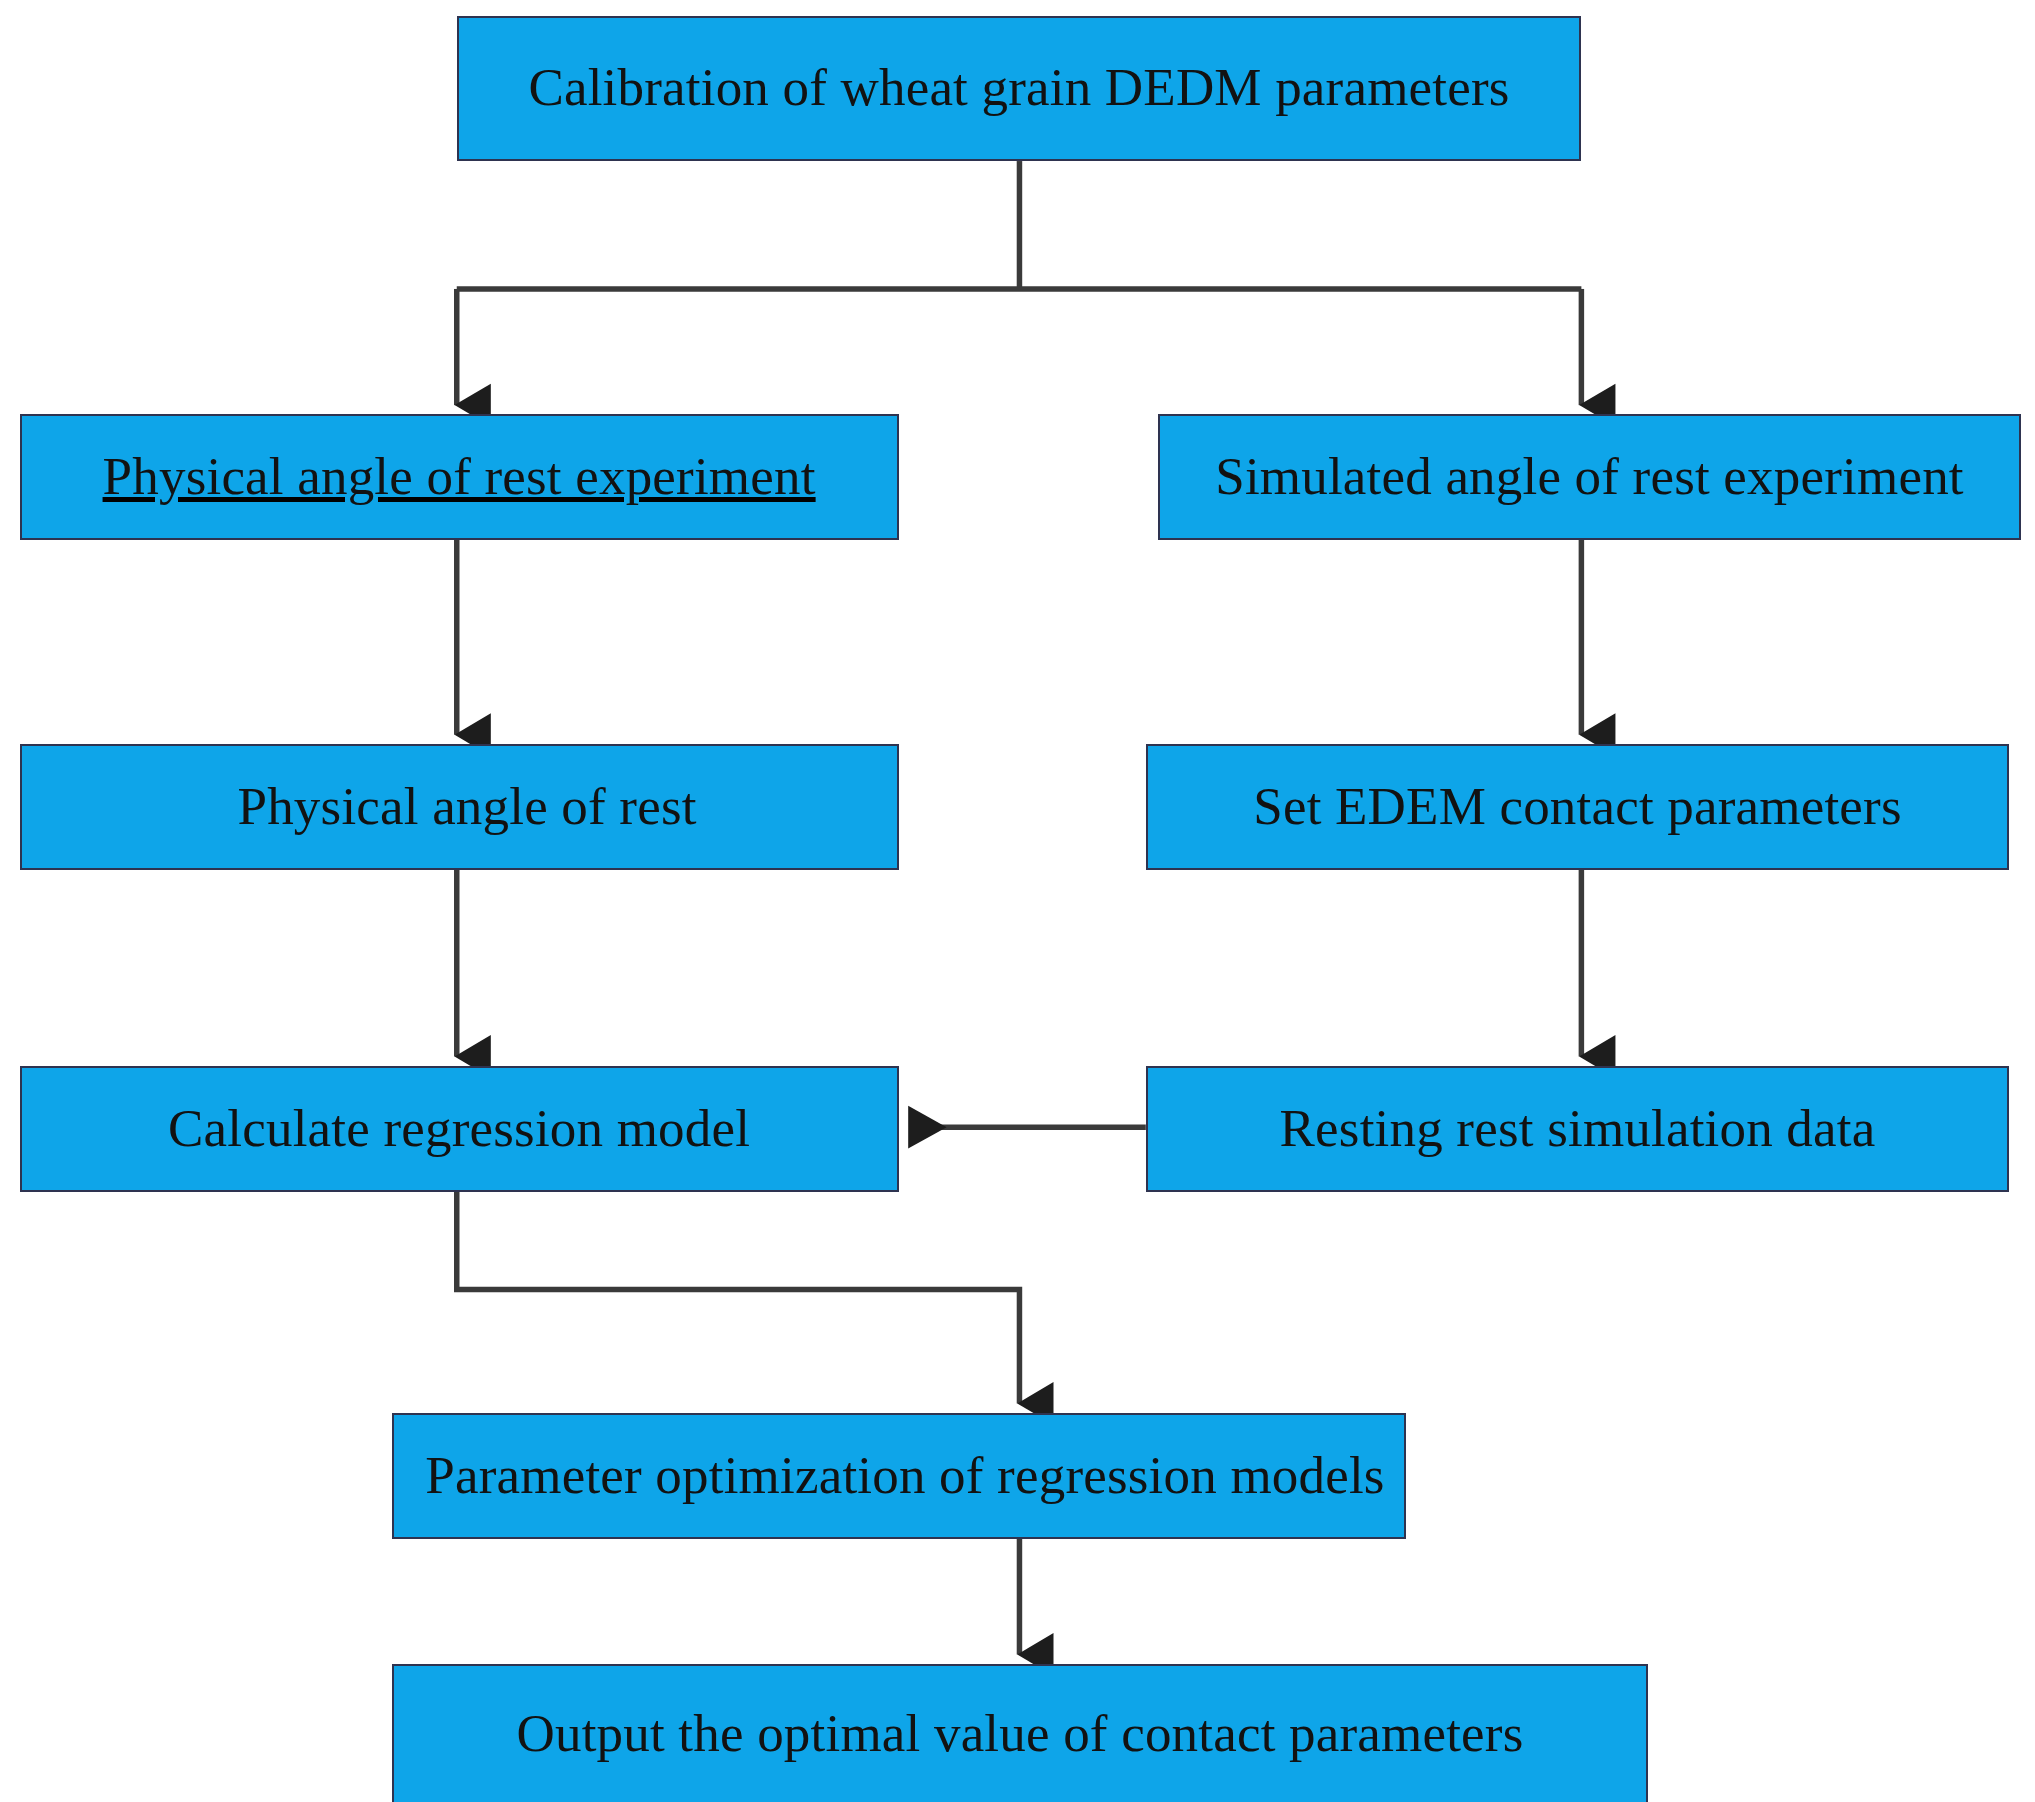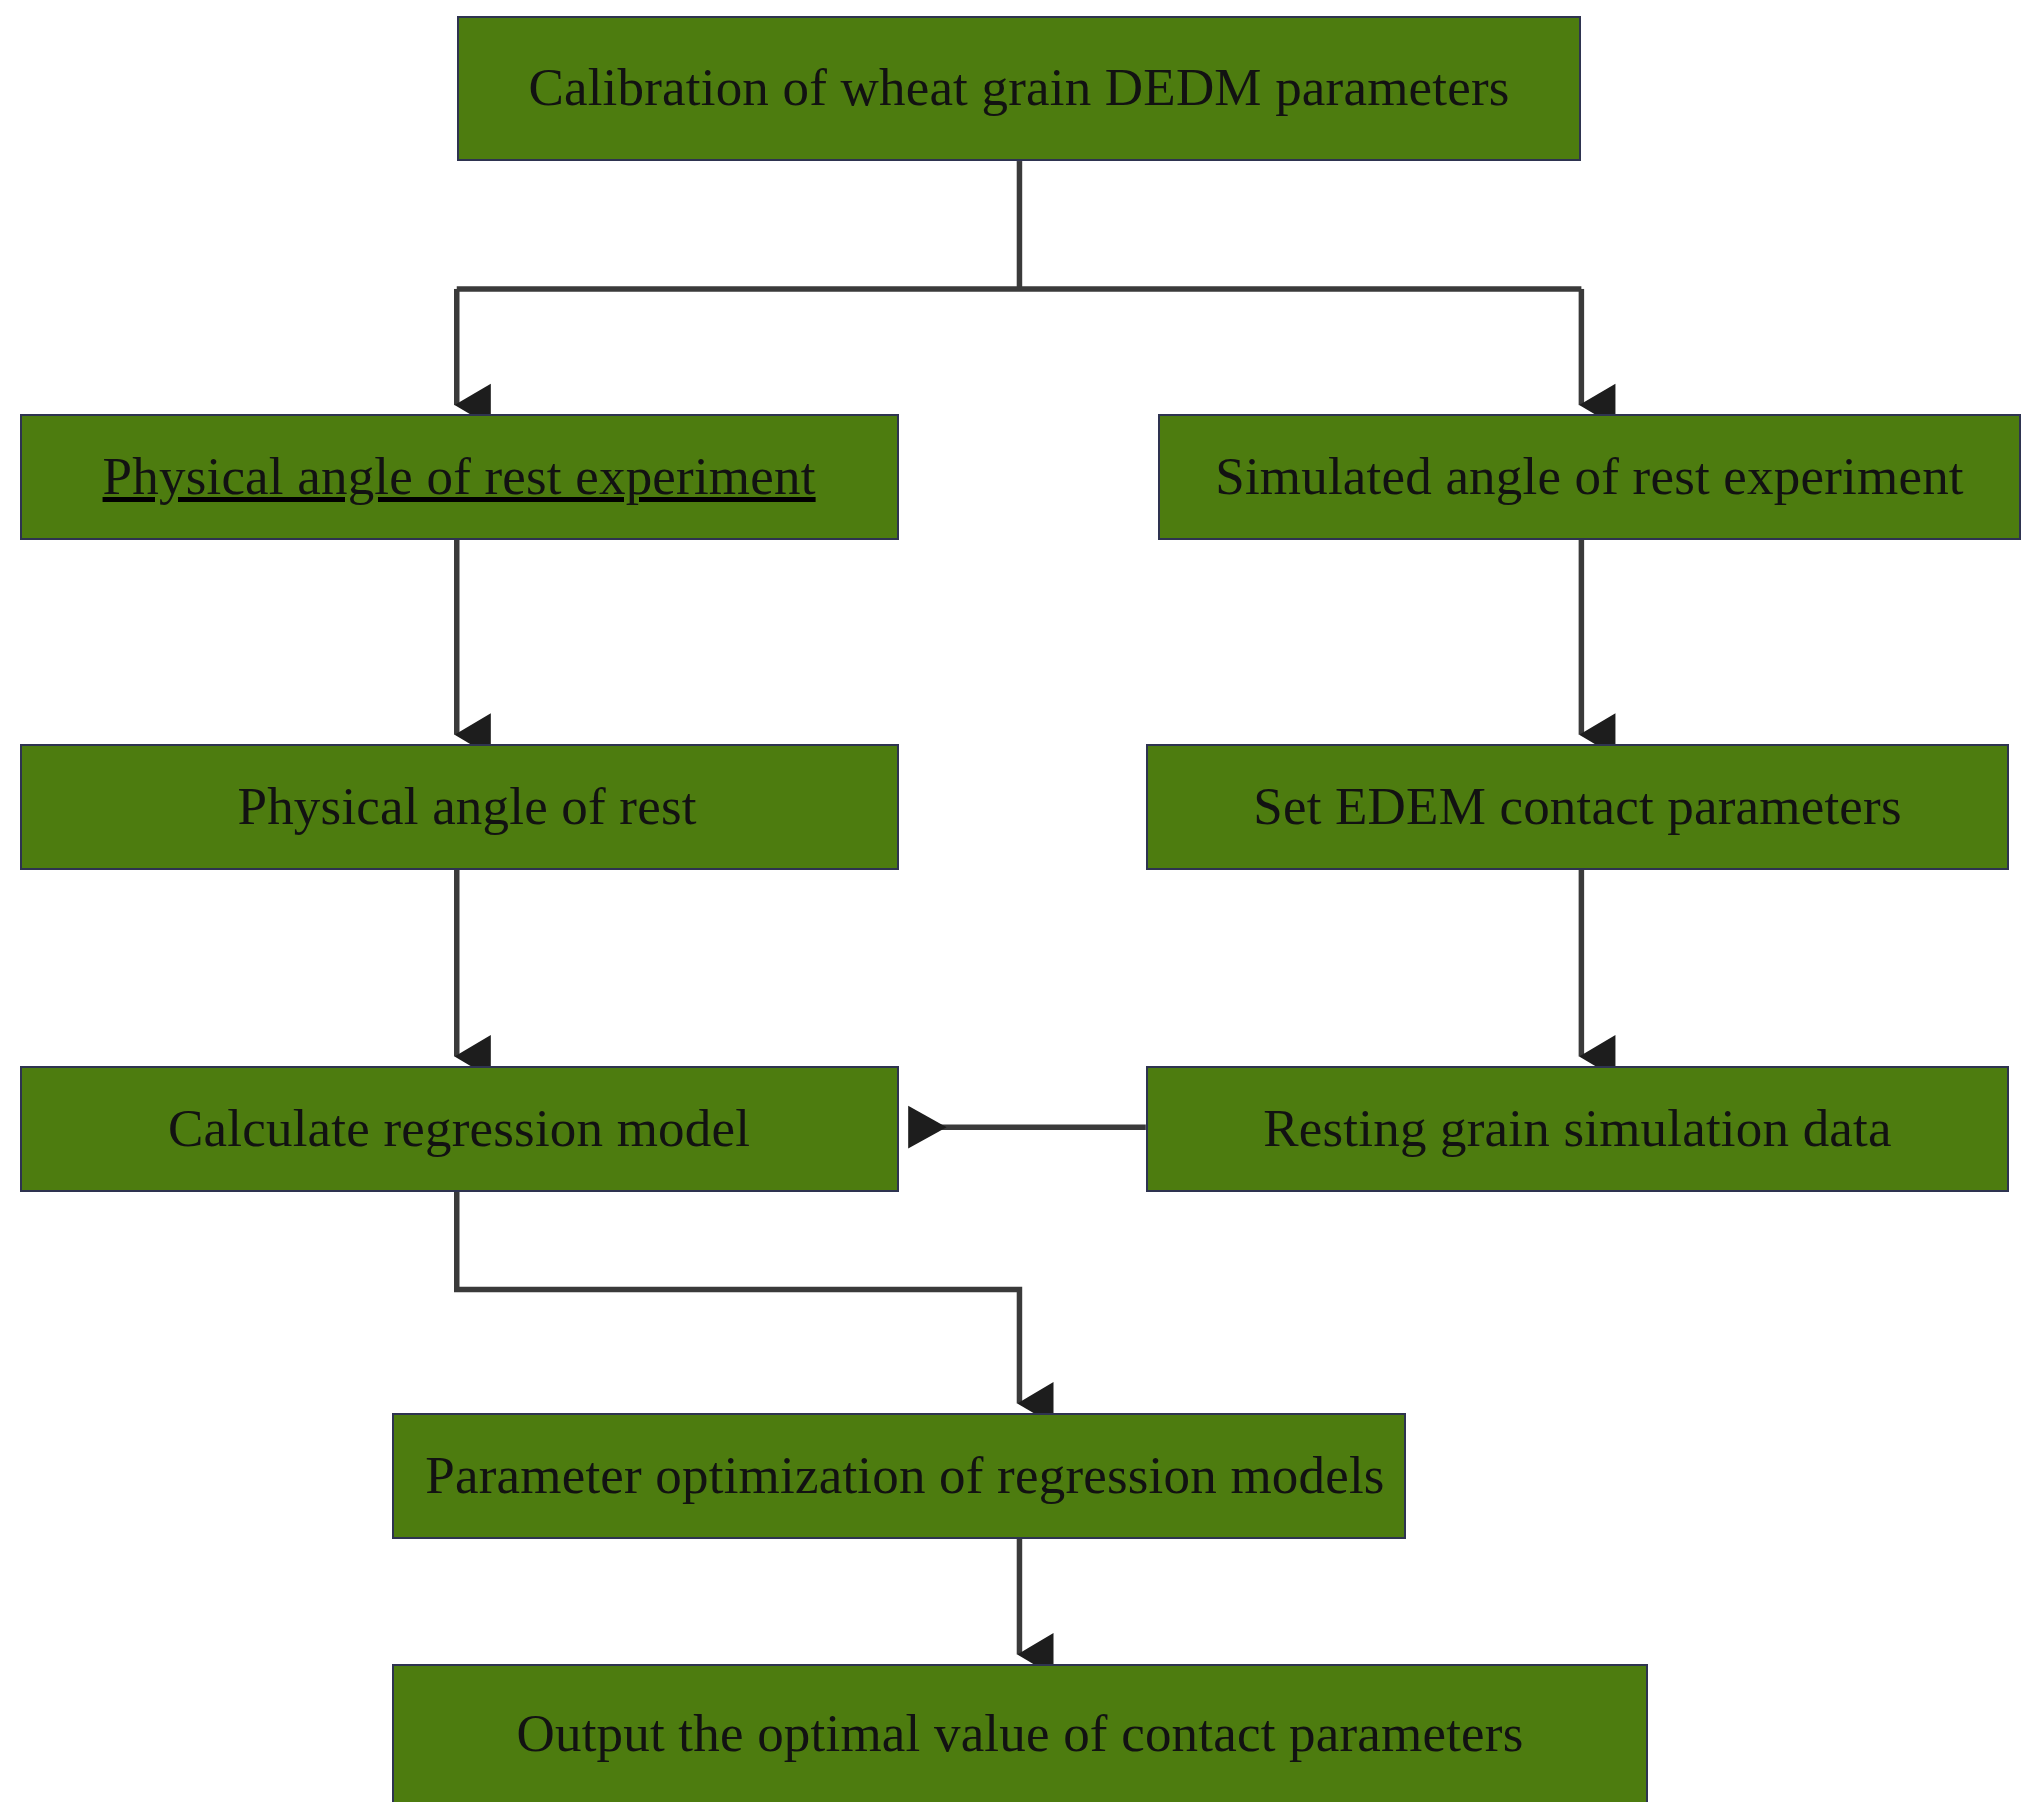--- a/index.html
+++ b/index.html
@@ -22,21 +22,21 @@
   #flow-svg {
     position: absolute;
     top: 0;
     left: 0;
     width: 2035px;
     height: 1803px;
   }
   .node-box {
     position: absolute;
     box-sizing: border-box;
-    background: #4d7c0f;
+    background: #0ea5e9;
     border: 2.4px solid #2e3350;
     display: flex;
     align-items: center;
     justify-content: center;
     overflow: hidden;
   }
   .node-label {
     font-family: "Liberation Serif", "DejaVu Serif", serif;
     font-size: 53px;
     line-height: 1.05;
@@ -102,21 +102,21 @@
 
   <div class="node-box" style="left:1146px; top:744px; width:863px; height:126px;">
     <span class="node-label">Set EDEM contact parameters</span>
   </div>
 
   <div class="node-box" style="left:19.6px; top:1066px; width:879px; height:126px;">
     <span class="node-label">Calculate regression model</span>
   </div>
 
   <div class="node-box" style="left:1146px; top:1066px; width:863px; height:126px;">
-    <span class="node-label">Resting grain simulation data</span>
+    <span class="node-label">Resting rest simulation data</span>
   </div>
 
   <div class="node-box" style="left:392px; top:1413px; width:1014px; height:126px;padding-left:12px;">
     <span class="node-label">Parameter optimization of regression models</span>
   </div>
 
   <div class="node-box" style="left:392px; top:1664px; width:1256px; height:140px;">
     <span class="node-label">Output the optimal value of contact parameters</span>
   </div>
 

